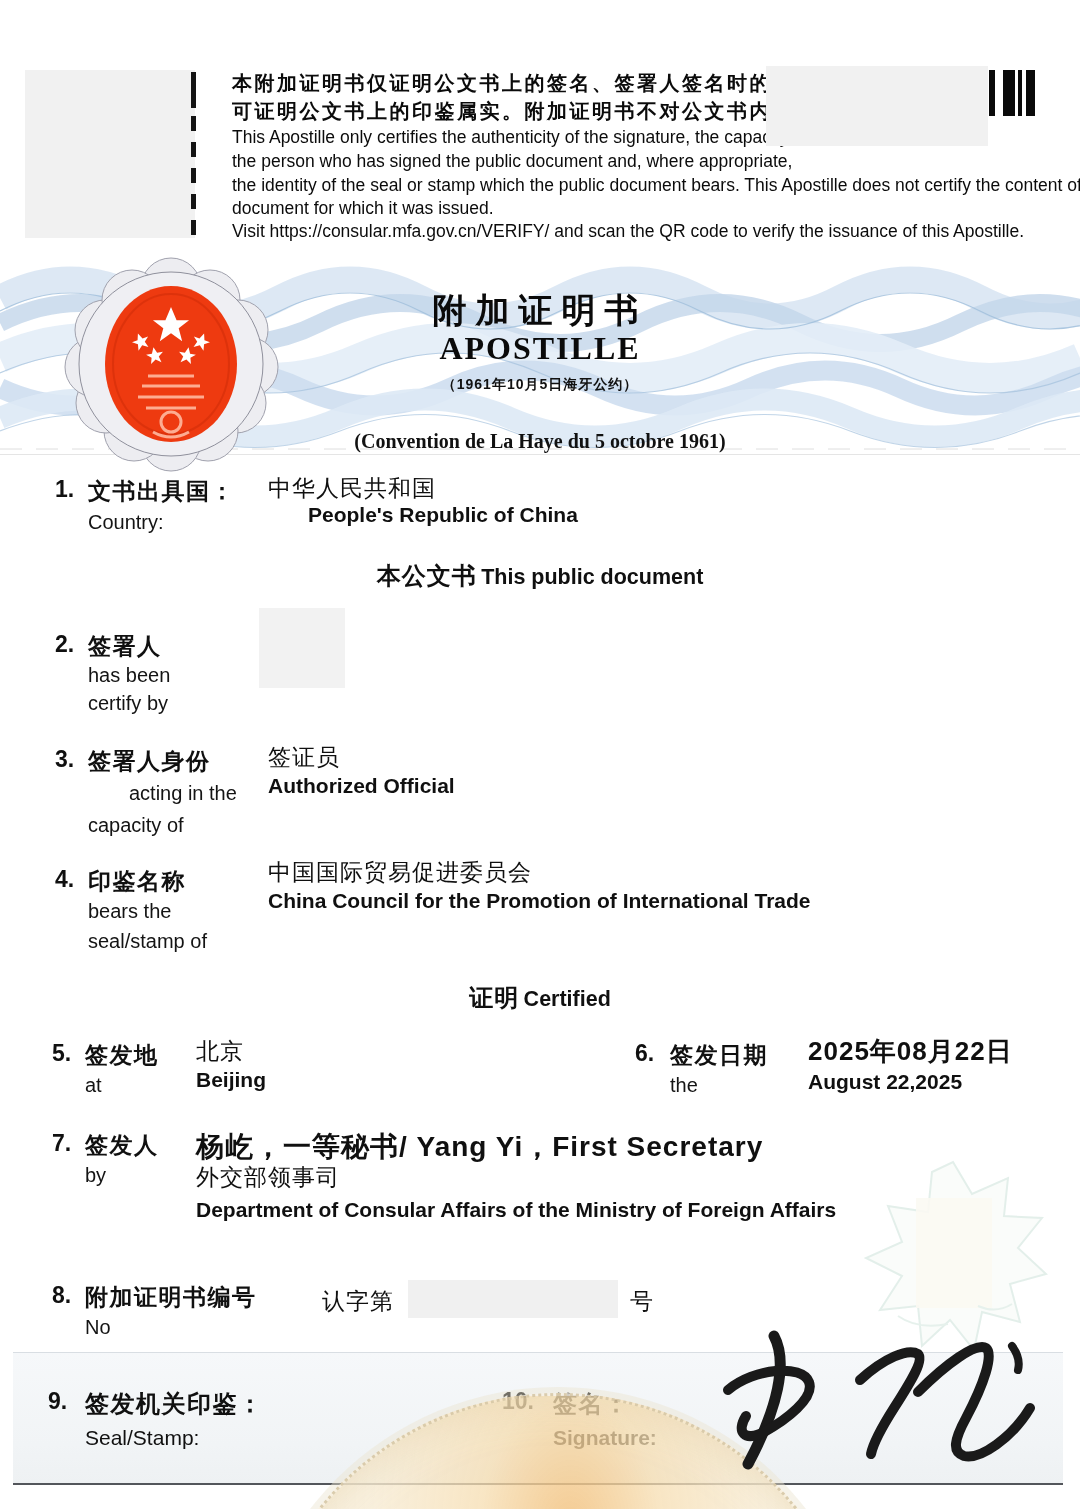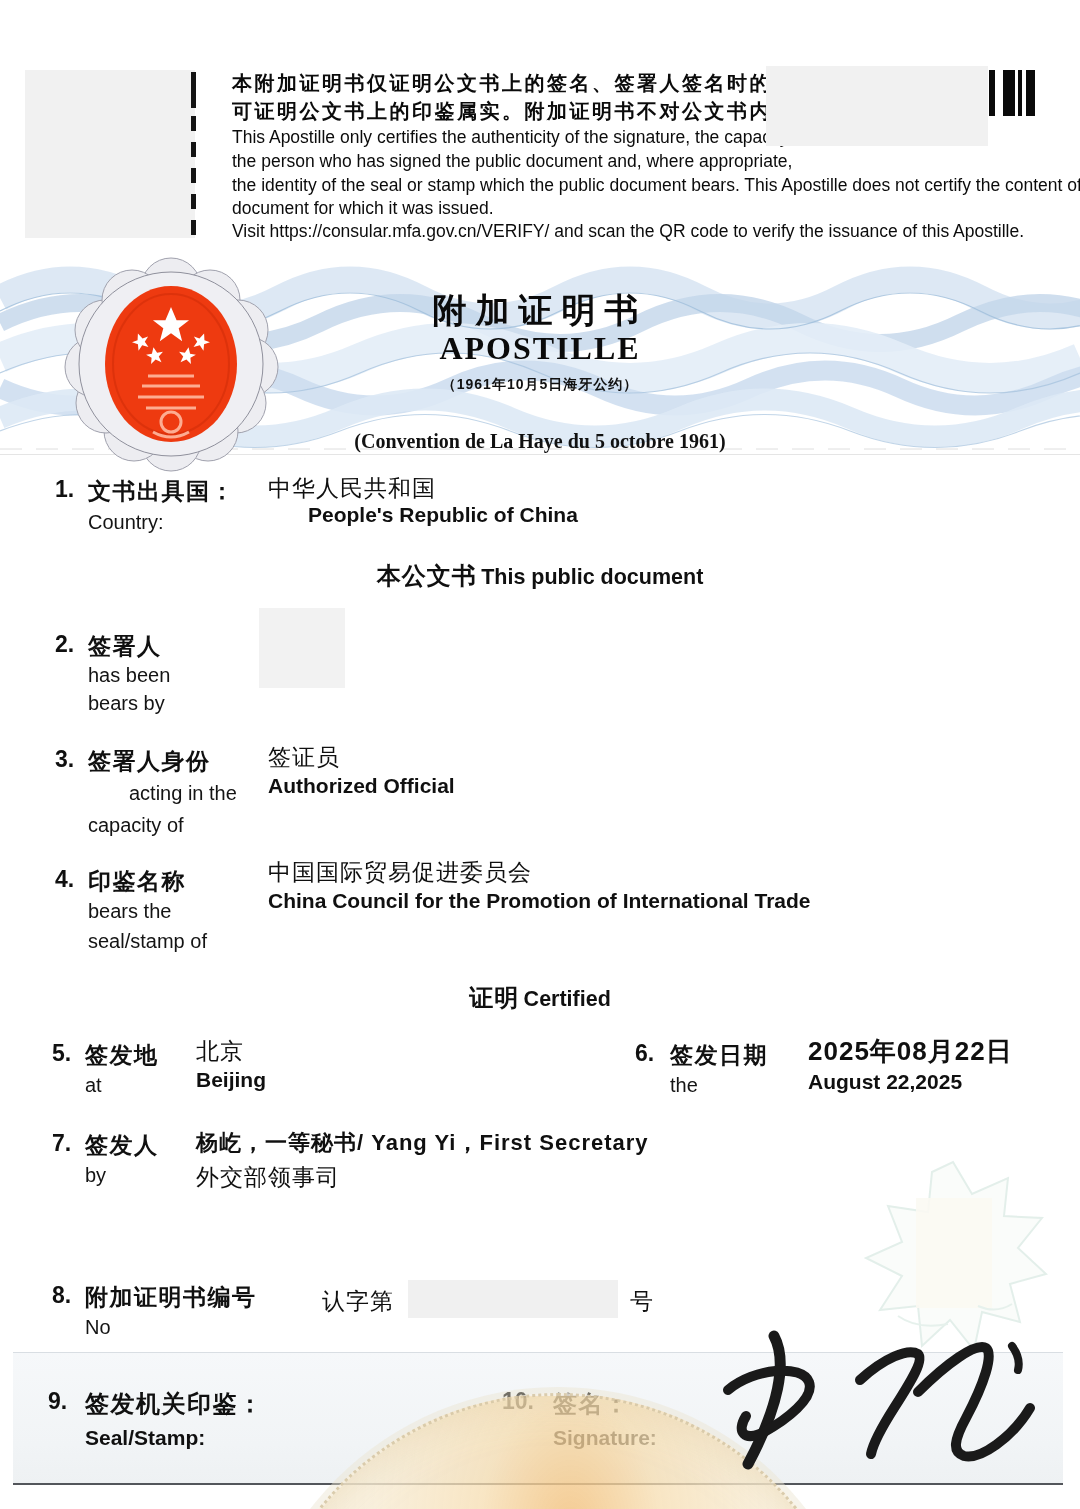--- a/index.html
+++ b/index.html
@@ -156,21 +156,21 @@
   <div class="abs val-en" style="left:268px;top:503px;margin-left:40px;">People's Republic of China</div>
 
   <div class="abs centered" style="top:560px;">
     <span class="sec-cn">本公文书</span>
     <span class="sec-en">This public document</span>
   </div>
 
   <div class="abs num" style="left:55px;top:631px;">2.</div>
   <div class="abs lbl-cn" style="left:88px;top:631px;">签署人</div>
   <div class="abs lbl-en" style="left:88px;top:664px;">has been</div>
-  <div class="abs lbl-en" style="left:88px;top:692px;">bears by</div>
+  <div class="abs lbl-en" style="left:88px;top:692px;">certify by</div>
   <div class="redact" style="left:259px;top:608px;width:86px;height:80px;background:#f2f2f2;"></div>
 
   <div class="abs num" style="left:55px;top:746px;">3.</div>
   <div class="abs lbl-cn" style="left:88px;top:746px;">签署人身份</div>
   <div class="abs lbl-en" style="left:88px;top:782px;margin-left:41px;">acting in the</div>
   <div class="abs lbl-en" style="left:88px;top:814px;">capacity of</div>
   <div class="abs val-cn" style="left:268px;top:742px;">签证员</div>
   <div class="abs val-en" style="left:268px;top:774px;">Authorized Official</div>
 
   <div class="abs num" style="left:55px;top:866px;">4.</div>
@@ -193,43 +193,44 @@
 
   <div class="abs num" style="left:635px;top:1040px;">6.</div>
   <div class="abs lbl-cn" style="left:670px;top:1040px;">签发日期</div>
   <div class="abs lbl-en" style="left:670px;top:1074px;">the</div>
   <div class="abs date-cn" style="left:808px;top:1034px;">2025年08月22日</div>
   <div class="abs val-en" style="left:808px;top:1070px;font-weight:700;">August 22,2025</div>
 
   <div class="abs num" style="left:52px;top:1130px;">7.</div>
   <div class="abs lbl-cn" style="left:85px;top:1130px;">签发人</div>
   <div class="abs lbl-en" style="left:85px;top:1164px;">by</div>
-  <div class="abs val-cn" style="left:196px;top:1128px;font-weight:600;font-size:22px;">杨屹，一等秘书/ Yang Yi，First Secretary</div>
+  <div class="abs val-cn" style="left:196px;top:1128px;font-weight:600;font-size:28px;">杨屹，一等秘书/ Yang Yi，First Secretary</div>
   <div class="abs val-cn" style="left:196px;top:1162px;">外交部领事司</div>
+  <div class="abs val-en" style="left:196px;top:1198px;">Department of Consular Affairs of the Ministry of Foreign Affairs</div>
 
   <svg class="starburst" width="190" height="200" viewBox="0 0 190 200">
     <g opacity="0.55">
       <polygon points="95,6 114,38 150,22 146,60 184,62 160,92 188,118 152,128 162,166 124,156 116,194 92,164 64,190 60,150 22,154 44,120 8,102 44,86 30,50 70,56 74,16" fill="#f6faf6" stroke="#cde2da" stroke-width="2"></polygon>
       <rect x="58" y="42" width="76" height="110" fill="#f8f5e9" opacity="0.9"></rect>
       <path d="M40,160 q20,14 50,8 M120,150 q18,8 34,-2" stroke="#d3e6de" stroke-width="2" fill="none"></path>
     </g>
   </svg>
 
   <div class="abs num" style="left:52px;top:1282px;">8.</div>
   <div class="abs lbl-cn" style="left:85px;top:1282px;">附加证明书编号</div>
   <div class="abs lbl-en" style="left:85px;top:1316px;">No</div>
   <div class="abs val-cn" style="left:322px;top:1286px;">认字第</div>
   <div class="redact" style="left:408px;top:1280px;width:210px;height:38px;background:#f0f0f0;"></div>
   <div class="abs val-cn" style="left:630px;top:1286px;">号</div>
 
   <div class="band"></div>
 
   <div class="abs num" style="left:48px;top:1388px;z-index:2;">9.</div>
   <div class="abs lbl-cn" style="left:85px;top:1388px;z-index:2;font-size:24px;">签发机关印鉴：</div>
-  <div class="abs val-en" style="left:85px;top:1426px;z-index:2;font-weight:700;">Seal/Stamp:</div>
+  <div class="abs val-en" style="left:85px;top:1426px;z-index:2;font-weight:400;">Seal/Stamp:</div>
 
   <div class="abs num" style="left:502px;top:1388px;z-index:2;">10.</div>
   <div class="abs lbl-cn" style="left:553px;top:1388px;z-index:2;font-size:24px;">签名：</div>
   <div class="abs val-en" style="left:553px;top:1426px;z-index:2;font-weight:600;">Signature:</div>
 
   <div class="stamp"></div>
 
   <svg class="sig-svg" width="344" height="170" viewBox="0 0 344 170">
     <g fill="none" stroke="#1a1a1a" stroke-linecap="round" stroke-linejoin="round">
       <path d="M62,10 C76,36 66,82 36,138" stroke-width="11"></path>

